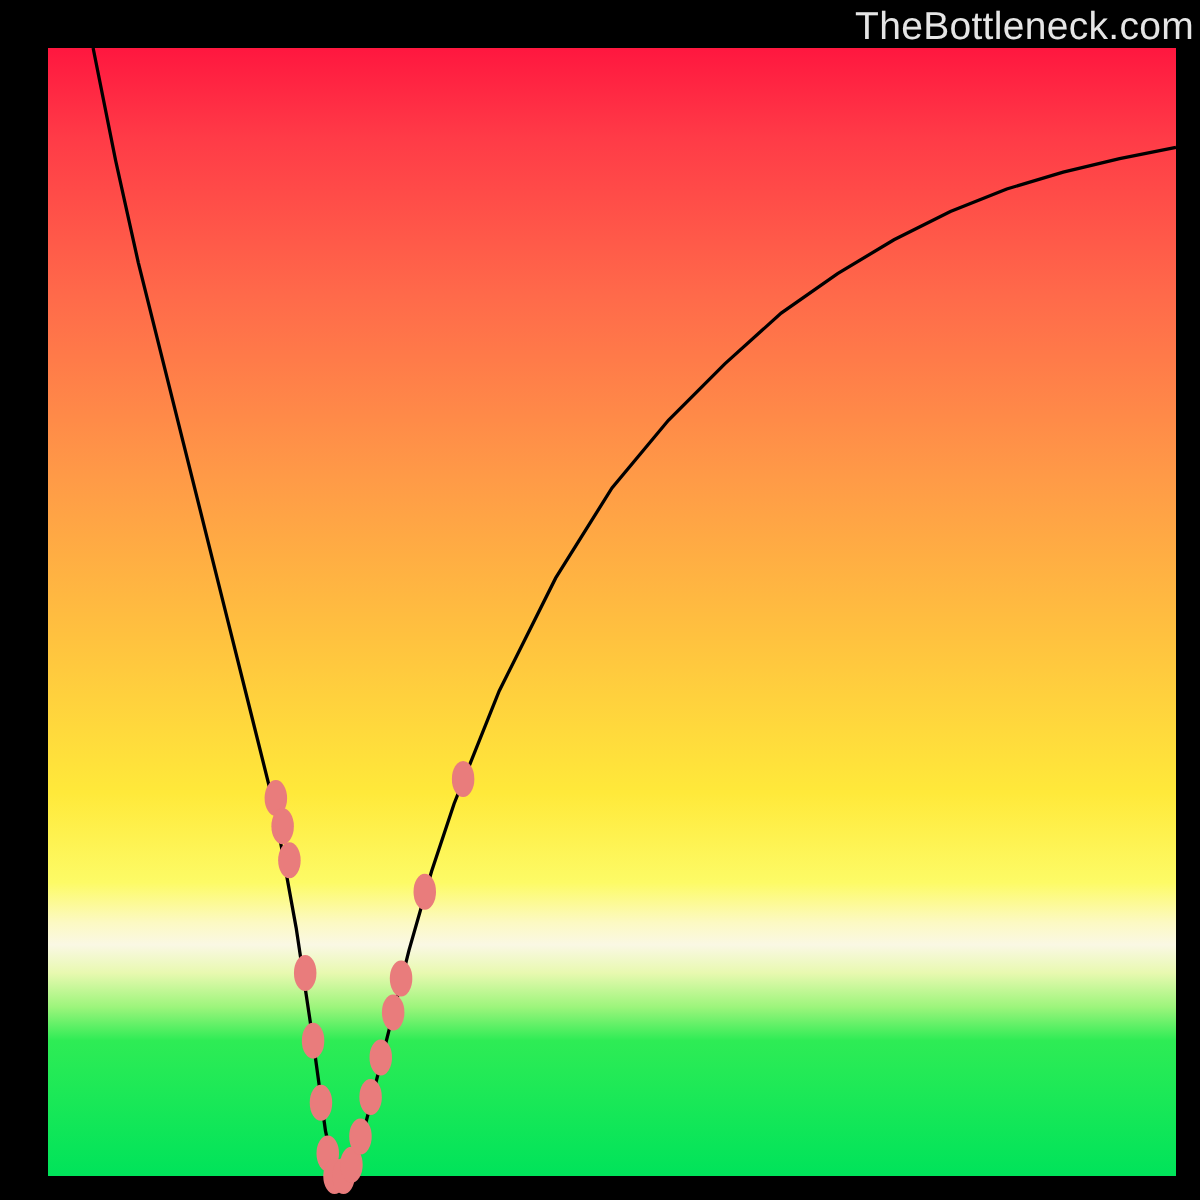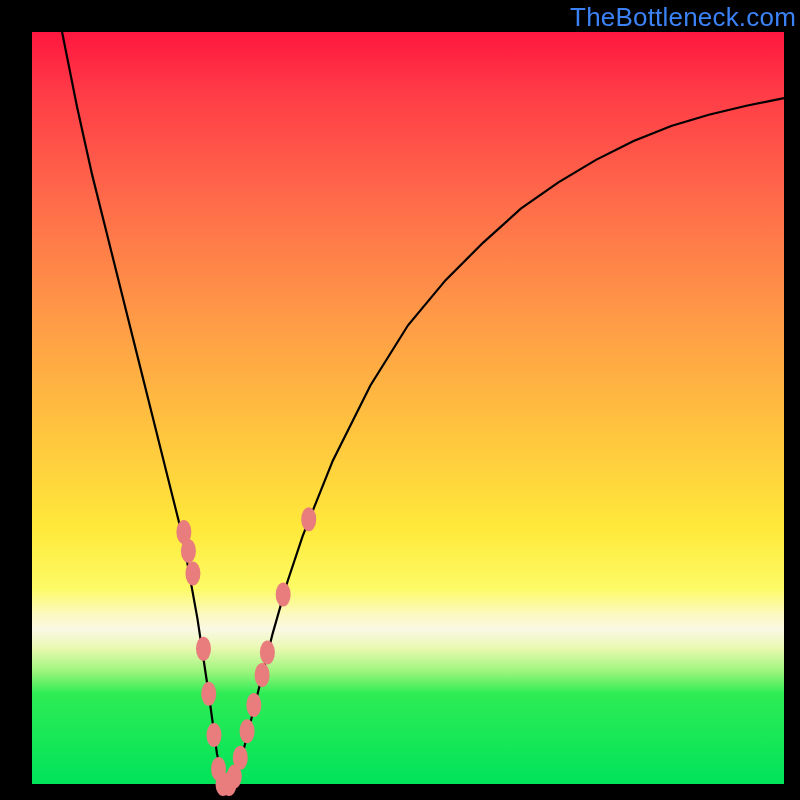--- a/index.html
+++ b/index.html
@@ -39,21 +39,21 @@
       #e8f9b0 82%,
       #9df57c 85%,
       #2eec55 88%,
       #00e35a 100%
     );
   }
   .watermark {
     position: absolute;
     right: 4px;
     top: 2px;
-    color: #3b82f6;
+    color: #e5e5e5;
     font-size: 26px;
     letter-spacing: 0.2px;
     font-weight: 400;
     user-select: none;
   }
   svg.curve-layer {
     position: absolute;
     left: 0;
     top: 0;
     width: 752px;

